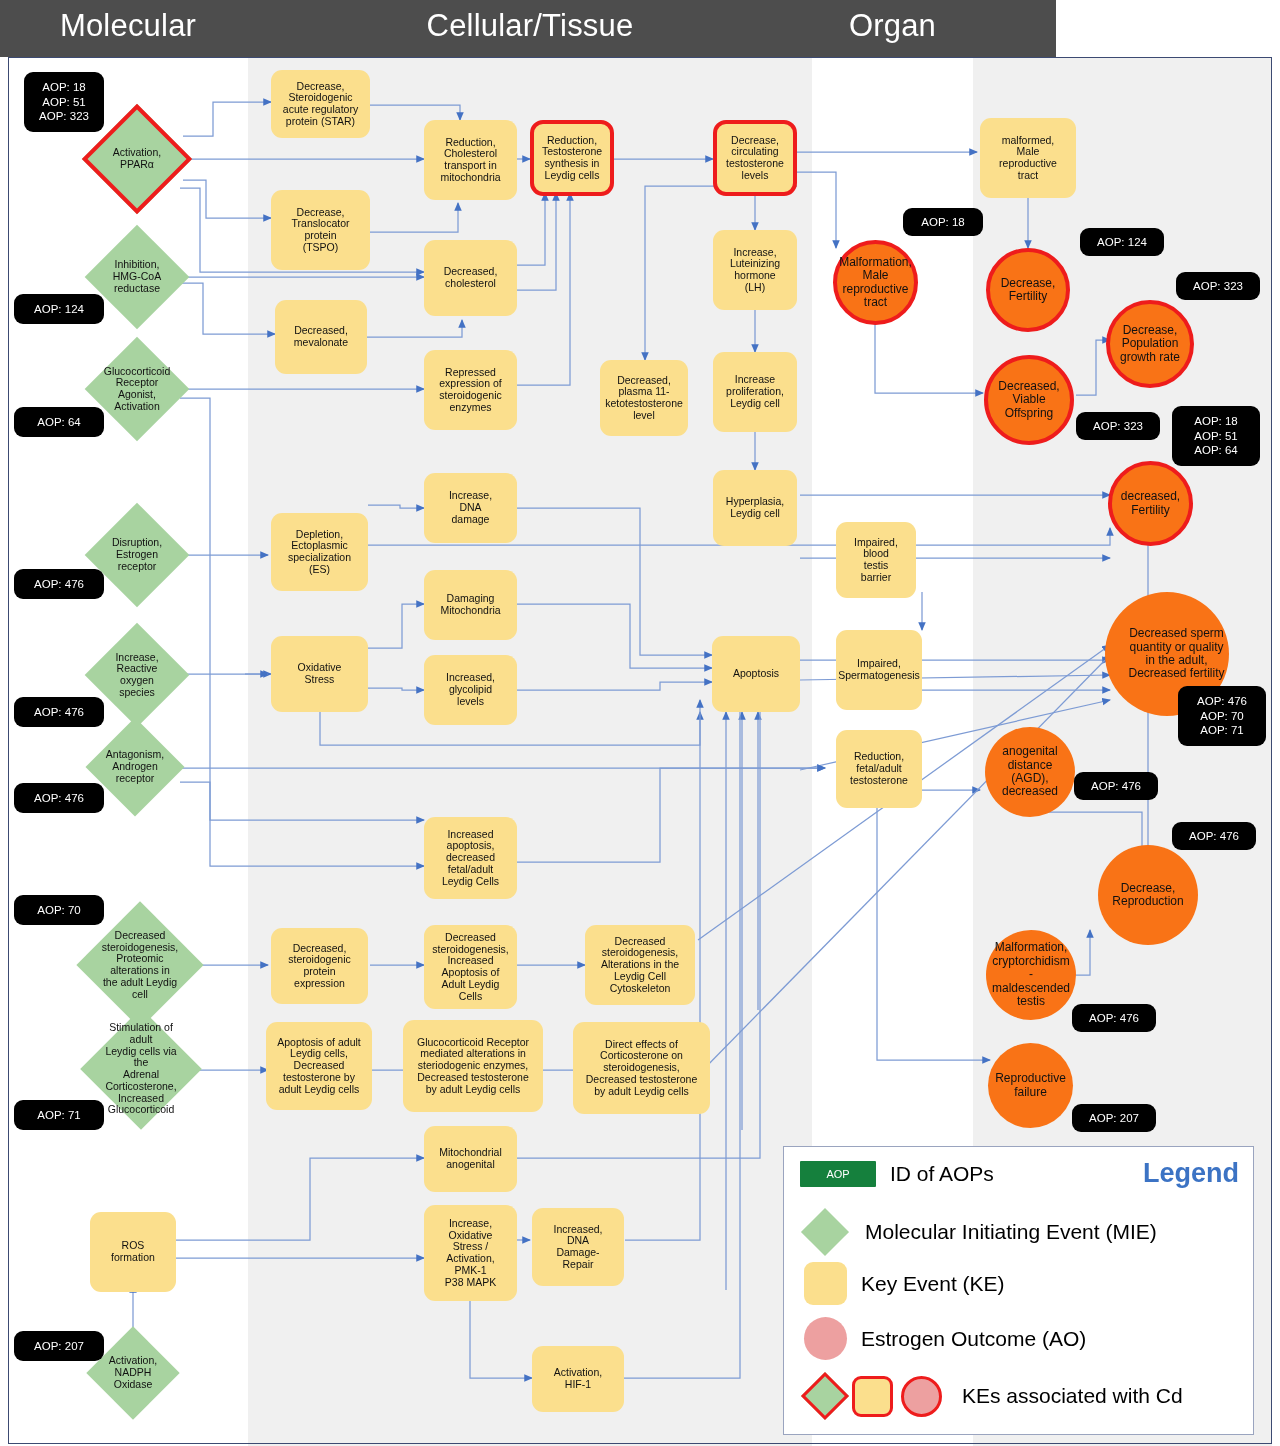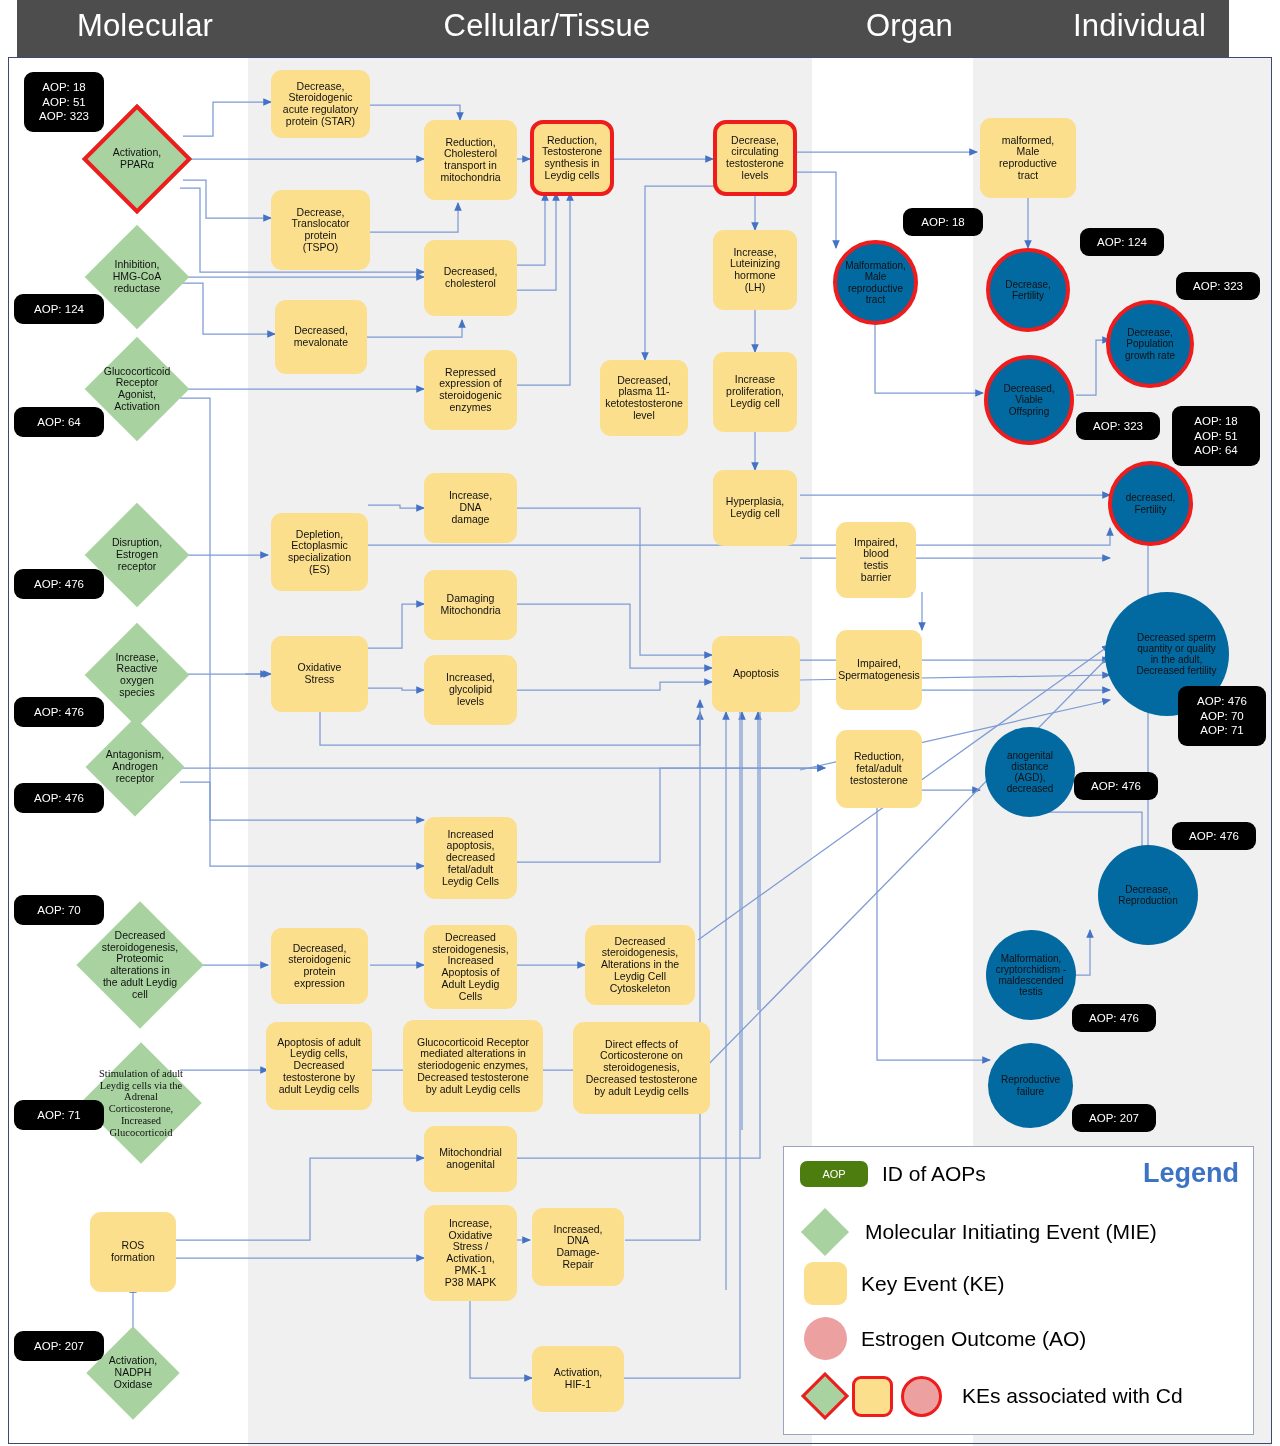--- a/index.html
+++ b/index.html
@@ -8,54 +8,54 @@
 
   
   .band{position:absolute;top:57px;bottom:0;}
   .band-molecular{left:8px;width:240px;background:#ffffff;}
   .band-cellular{left:248px;width:564px;background:#f0f0f0;}
   .band-organ{left:812px;width:161px;background:#ffffff;}
   .band-individual{left:973px;right:8px;background:#f0f0f0;}
   .frame{position:absolute;left:8px;top:57px;right:8px;bottom:2px;border:1.5px solid #3c4a72;box-sizing:border-box;pointer-events:none;}
 
   
-  .header{position:absolute;left:17px;top:0;width:1212px;height:57px;background:#4d4d4d;}
+  .header{position:absolute;left:0;top:0;width:1056px;height:57px;background:#4d4d4d;}
   .header .h-title{position:absolute;top:8px;color:#ffffff;font-size:31px;font-weight:400;text-align:center;white-space:nowrap;letter-spacing:.2px;}
   .h-molecular{left:8px;width:240px;}
   .h-cellular{left:248px;width:564px;}
   .h-organ{left:812px;width:161px;}
   .h-individual{left:973px;width:299px;}
 
   
   #edges{position:absolute;left:0;top:0;width:1280px;height:1446px;}
 
   
   .node{position:absolute;box-sizing:border-box;display:flex;align-items:center;justify-content:center;
         text-align:center;color:#111;line-height:1.12;z-index:5;}
   .ke{background:#fbdf8d;border-radius:11px;font-size:10.5px;padding:2px 3px;}
   .ke.cd{border:4px solid #ee1c1c;border-radius:13px;}
-  .ao{background:#0369a1;border-radius:50%;font-size:10px;padding:4px;}
+  .ao{background:#f97316;border-radius:50%;font-size:12px;padding:4px;}
   .ao.cd{border:4px solid #ee1c1c;}
   .mie{font-size:10.5px;}
   .mie .dia{position:absolute;left:0;top:0;width:100%;height:100%;background:#a8d3a0;
         transform:rotate(45deg);transform-origin:center;}
   .mie.cd .dia{border:4px solid #ee1c1c;box-sizing:border-box;}
   .mie .lbl{position:relative;z-index:2;width:135%;text-align:center;}
   .mie.narrow .lbl{width:105%;}
   .aop{position:absolute;background:#000000;color:#ffffff;border-radius:9px;
        font-size:11.5px;line-height:1.28;display:flex;align-items:center;justify-content:center;
        text-align:center;z-index:8;padding:2px 6px;box-sizing:border-box;white-space:pre-line;}
 
   
   #legend{position:absolute;left:783px;top:1146px;width:471px;height:289px;background:#ffffff;
           border:1.5px solid #9aa4bf;box-sizing:border-box;z-index:20;}
   #legend .lg-title{position:absolute;right:14px;top:11px;color:#3c73c4;font-size:27px;font-weight:bold;}
   .lg-row{position:absolute;left:16px;display:flex;align-items:center;}
   .lg-txt{font-size:21px;color:#000;margin-left:14px;white-space:nowrap;}
-  .lg-aopchip{width:68px;height:26px;background:#4d7c0f;color:#fff;border-radius:7px;font-size:11px;
+  .lg-aopchip{width:76px;height:26px;background:#15803d;color:#fff;border-radius:1px;font-size:11px;
               display:flex;align-items:center;justify-content:center;}
   .lg-dia{width:34px;height:34px;background:#a8d3a0;transform:rotate(45deg);margin:6px 9px 6px 8px;}
   .lg-sq{width:43px;height:43px;background:#fbdf8d;border-radius:9px;margin-left:4px;}
   .lg-ci{width:43px;height:43px;background:#eda0a0;border-radius:50%;margin-left:4px;}
   .lg-dia-cd{width:34px;height:34px;background:#a8d3a0;border:3px solid #ee1c1c;transform:rotate(45deg);
              margin:6px 10px 6px 8px;box-sizing:border-box;}
   .lg-sq-cd{width:41px;height:41px;background:#fbdf8d;border:3px solid #ee1c1c;border-radius:9px;box-sizing:border-box;}
   .lg-ci-cd{width:41px;height:41px;background:#eda0a0;border:3px solid #ee1c1c;border-radius:50%;box-sizing:border-box;margin-left:8px;}
 </style>
 </head>
@@ -225,21 +225,21 @@
   </div>
   <div class="node mie narrow" style="left:95px;top:920px;width:90px;height:90px;">
     <div class="dia"></div>
     <div class="lbl" style="white-space: pre-line;">Decreased
 steroidogenesis,
 Proteomic
 alterations in
 the adult Leydig
 cell</div>
   </div>
-  <div class="node mie narrow" style="left:98px;top:1060px;width:86px;height:86px;font-family:Liberation Serif, serif;">
+  <div class="node mie narrow" style="left:98px;top:1026px;width:86px;height:86px;">
     <div class="dia"></div>
     <div class="lbl" style="white-space: pre-line;">Stimulation of adult
 Leydig cells via the
 Adrenal Corticosterone,
 Increased
 Glucocorticoid</div>
   </div>
   <div class="node mie" style="left:100px;top:1340px;width:66px;height:66px;">
     <div class="dia"></div>
     <div class="lbl" style="white-space: pre-line;">Activation,

